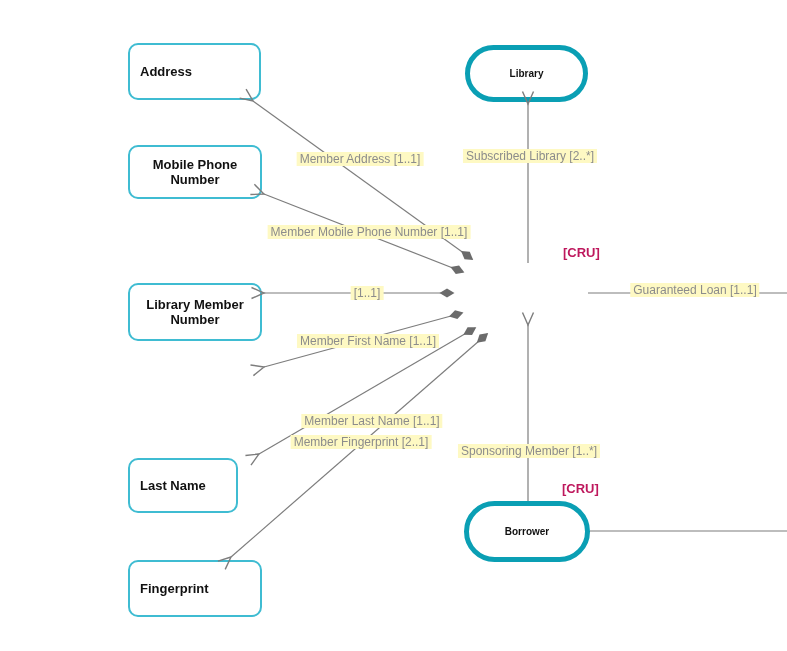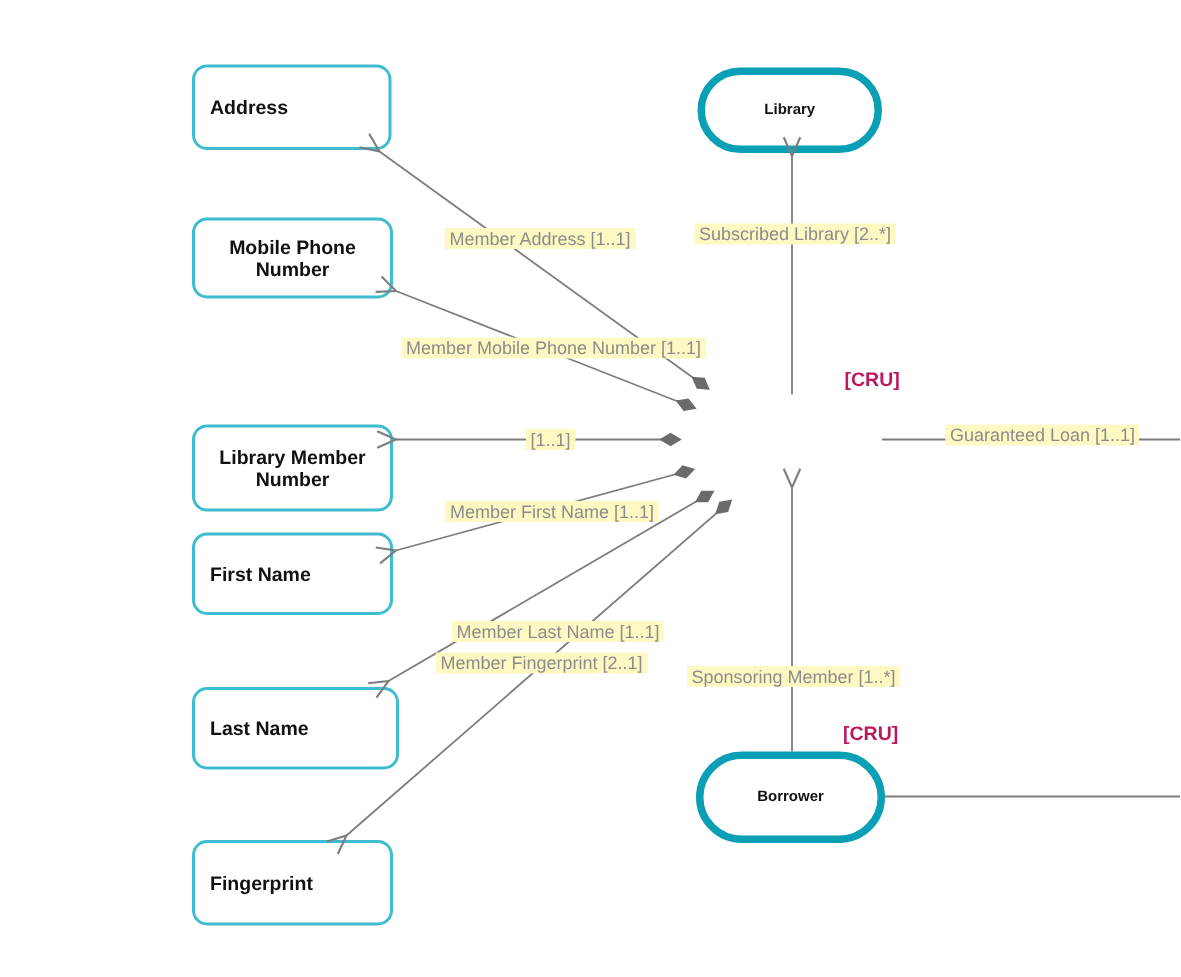--- a/index.html
+++ b/index.html
@@ -63,24 +63,21 @@
 
   <div class="attr-box" style="left:128px;top:43px;width:133px;height:57px;">
     <span>Address</span>
   </div>
   <div class="attr-box" style="left:128px;top:145px;width:134px;height:54px;">
     <span>Mobile Phone Number</span>
   </div>
   <div class="attr-box" style="left:128px;top:251px;width:134px;height:58px;margin-top:32px;">
     <span>Library Member Number</span>
   </div>
-  <div class="attr-box" style="left:128px;top:355px;width:134px;height:55px;">
-    <span>First Name</span>
-  </div>
-  <div class="attr-box" style="left:128px;top:458px;width:138px;height:55px;">
+  <div class="attr-box" style="left:128px;top:458px;width:110px;height:55px;">
     <span>Last Name</span>
   </div>
   <div class="attr-box" style="left:128px;top:560px;width:134px;height:57px;">
     <span>Fingerprint</span>
   </div>
 
   <div class="entity" style="left:465px;top:45px;width:123px;height:57px;border-radius:29px;">
     <span>Library</span>
   </div>
   <div class="entity" style="left:464px;top:501px;width:126px;height:61px;border-radius:31px;">

